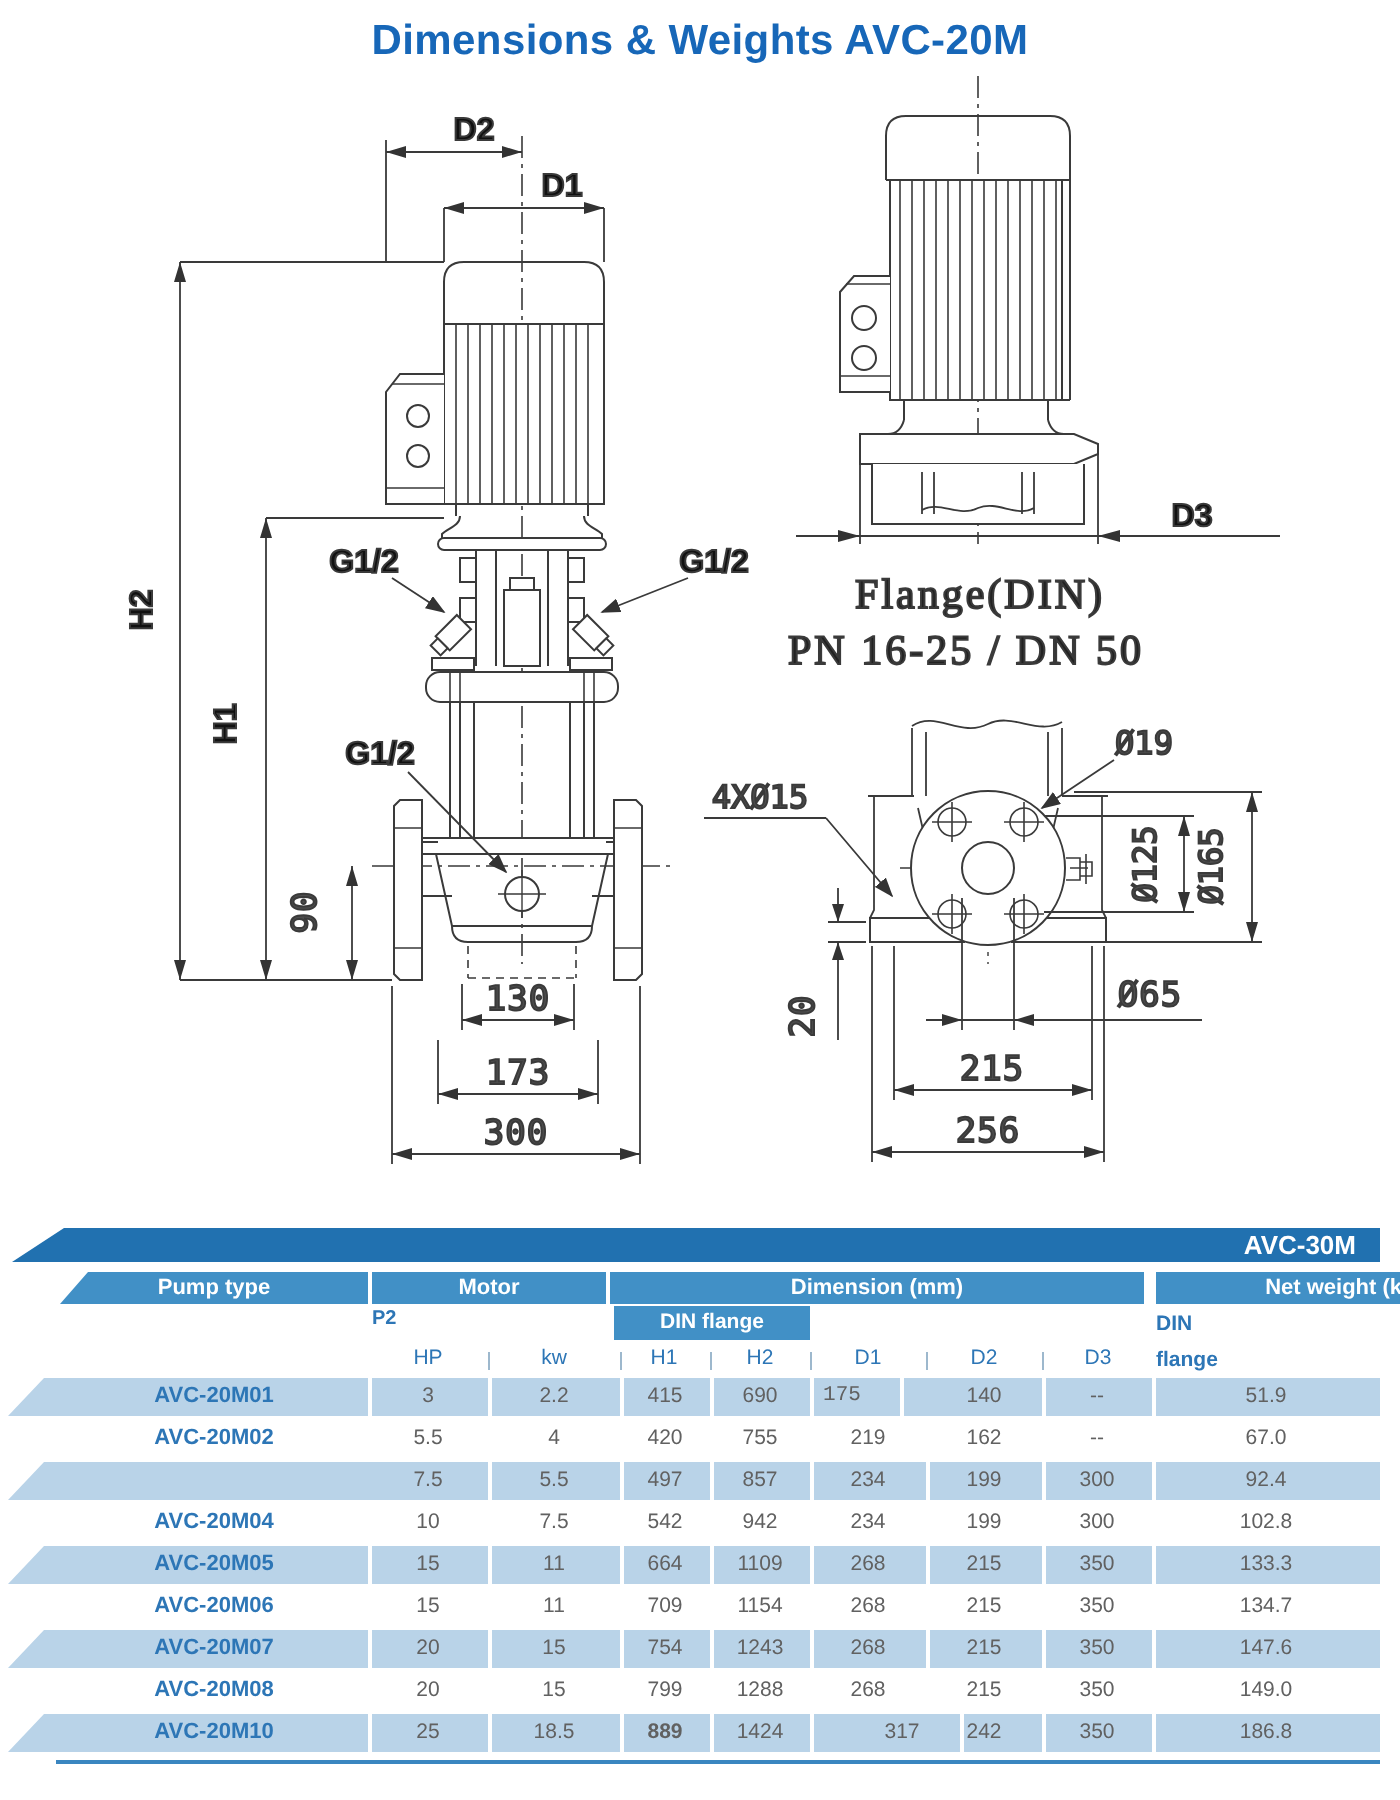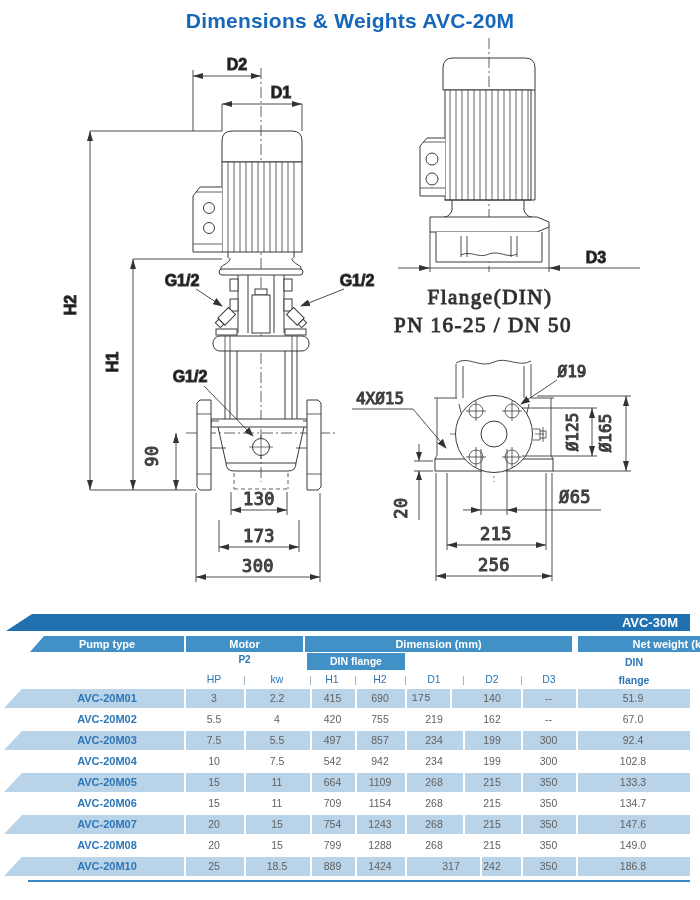--- a/index.html
+++ b/index.html
@@ -15,21 +15,21 @@
 
   
   #spec-table{position:absolute;top:614px;left:0;width:700px;height:280px;}
   .bar{position:absolute;top:0;left:6px;width:684px;height:17px;background:var(--accent-dark);
     clip-path:polygon(26px 0,100% 0,100% 100%,0 100%);
     color:#fff;font-weight:bold;font-size:13px;line-height:17px;text-align:right;padding-right:0;}
   .bar span{display:inline-block;padding-right:12px;}
   .ghead{position:absolute;top:22px;height:16px;background:var(--accent);color:#fff;
     font-size:11px;font-weight:bold;text-align:center;line-height:16px;}
   .ghead.slant{clip-path:polygon(14px 0,100% 0,100% 100%,0 100%);}
-  .subtxt{position:absolute;color:var(--link);font-weight:bold;text-align:center;}
+  .subtxt{position:absolute;color:var(--link);font-weight:bold;}
   .dinbox{position:absolute;top:39px;left:307px;width:98px;height:17px;background:var(--accent);
     color:#fff;font-size:10.5px;font-weight:bold;text-align:center;line-height:17px;}
   .col3{position:absolute;top:58px;height:15px;transform:translateX(-50%);
     color:var(--link);font-size:10.5px;font-weight:normal;line-height:15px;}
   .tick{position:absolute;top:62px;width:1px;height:9px;background:#9db8cd;}
   #rows{position:absolute;top:75px;left:4px;width:686px;height:189px;}
   .trow{position:absolute;left:0;width:686px;height:19px;}
   .trow.light{background:var(--band);clip-path:polygon(18px 0,100% 0,100% 100%,0 100%);}
   .tcell{position:absolute;top:0;height:19px;line-height:19px;text-align:center;
     font-size:10.5px;color:var(--value-text);border-right:2px solid #fff;}
@@ -293,21 +293,20 @@
         <div class="tcell" style="left: 180px; width: 60px;">5.5</div>
         <div class="tcell" style="left: 240px; width: 66px;">4</div>
         <div class="tcell" style="left: 306px; width: 45px;">420</div>
         <div class="tcell" style="left: 351px; width: 50px;">755</div>
         <div class="tcell" style="left: 401px; width: 58px;">219</div>
         <div class="tcell" style="left: 459px; width: 58px;">162</div>
         <div class="tcell" style="left: 517px; width: 55px;">--</div>
         <div class="tcell" style="left: 572px; width: 114px;">67.0</div>
       </div>
       <div class="trow light" style="top: 42px;">
-        <div class="tcell name" style="left: 26px; width: 154px;">AVC-20M03</div>
         <div class="tcell" style="left: 180px; width: 60px;">7.5</div>
         <div class="tcell" style="left: 240px; width: 66px;">5.5</div>
         <div class="tcell" style="left: 306px; width: 45px;">497</div>
         <div class="tcell" style="left: 351px; width: 50px;">857</div>
         <div class="tcell" style="left: 401px; width: 58px;">234</div>
         <div class="tcell" style="left: 459px; width: 58px;">199</div>
         <div class="tcell" style="left: 517px; width: 55px;">300</div>
         <div class="tcell" style="left: 572px; width: 114px;">92.4</div>
       </div>
       <div class="trow" style="top: 63px;">
@@ -362,21 +361,21 @@
         <div class="tcell" style="left: 351px; width: 50px;">1288</div>
         <div class="tcell" style="left: 401px; width: 58px;">268</div>
         <div class="tcell" style="left: 459px; width: 58px;">215</div>
         <div class="tcell" style="left: 517px; width: 55px;">350</div>
         <div class="tcell" style="left: 572px; width: 114px;">149.0</div>
       </div>
       <div class="trow light" style="top: 168px;">
         <div class="tcell name" style="left: 26px; width: 154px;">AVC-20M10</div>
         <div class="tcell" style="left: 180px; width: 60px;">25</div>
         <div class="tcell" style="left: 240px; width: 66px;">18.5</div>
-        <div class="tcell" style="left: 306px; width: 45px;">889</div>
+        <div class="tcell" style="left: 306px; width: 45px; font-weight: bold;">889</div>
         <div class="tcell" style="left: 351px; width: 50px;">1424</div>
         <div class="tcell" style="left: 400px; width: 58px; padding-left: 18px;">317</div>
         <div class="tcell" style="left: 459px; width: 58px;">242</div>
         <div class="tcell" style="left: 517px; width: 55px;">350</div>
         <div class="tcell" style="left: 572px; width: 114px;">186.8</div>
       </div>
     </div>
   <div class="brule"></div>
 </div>
 

